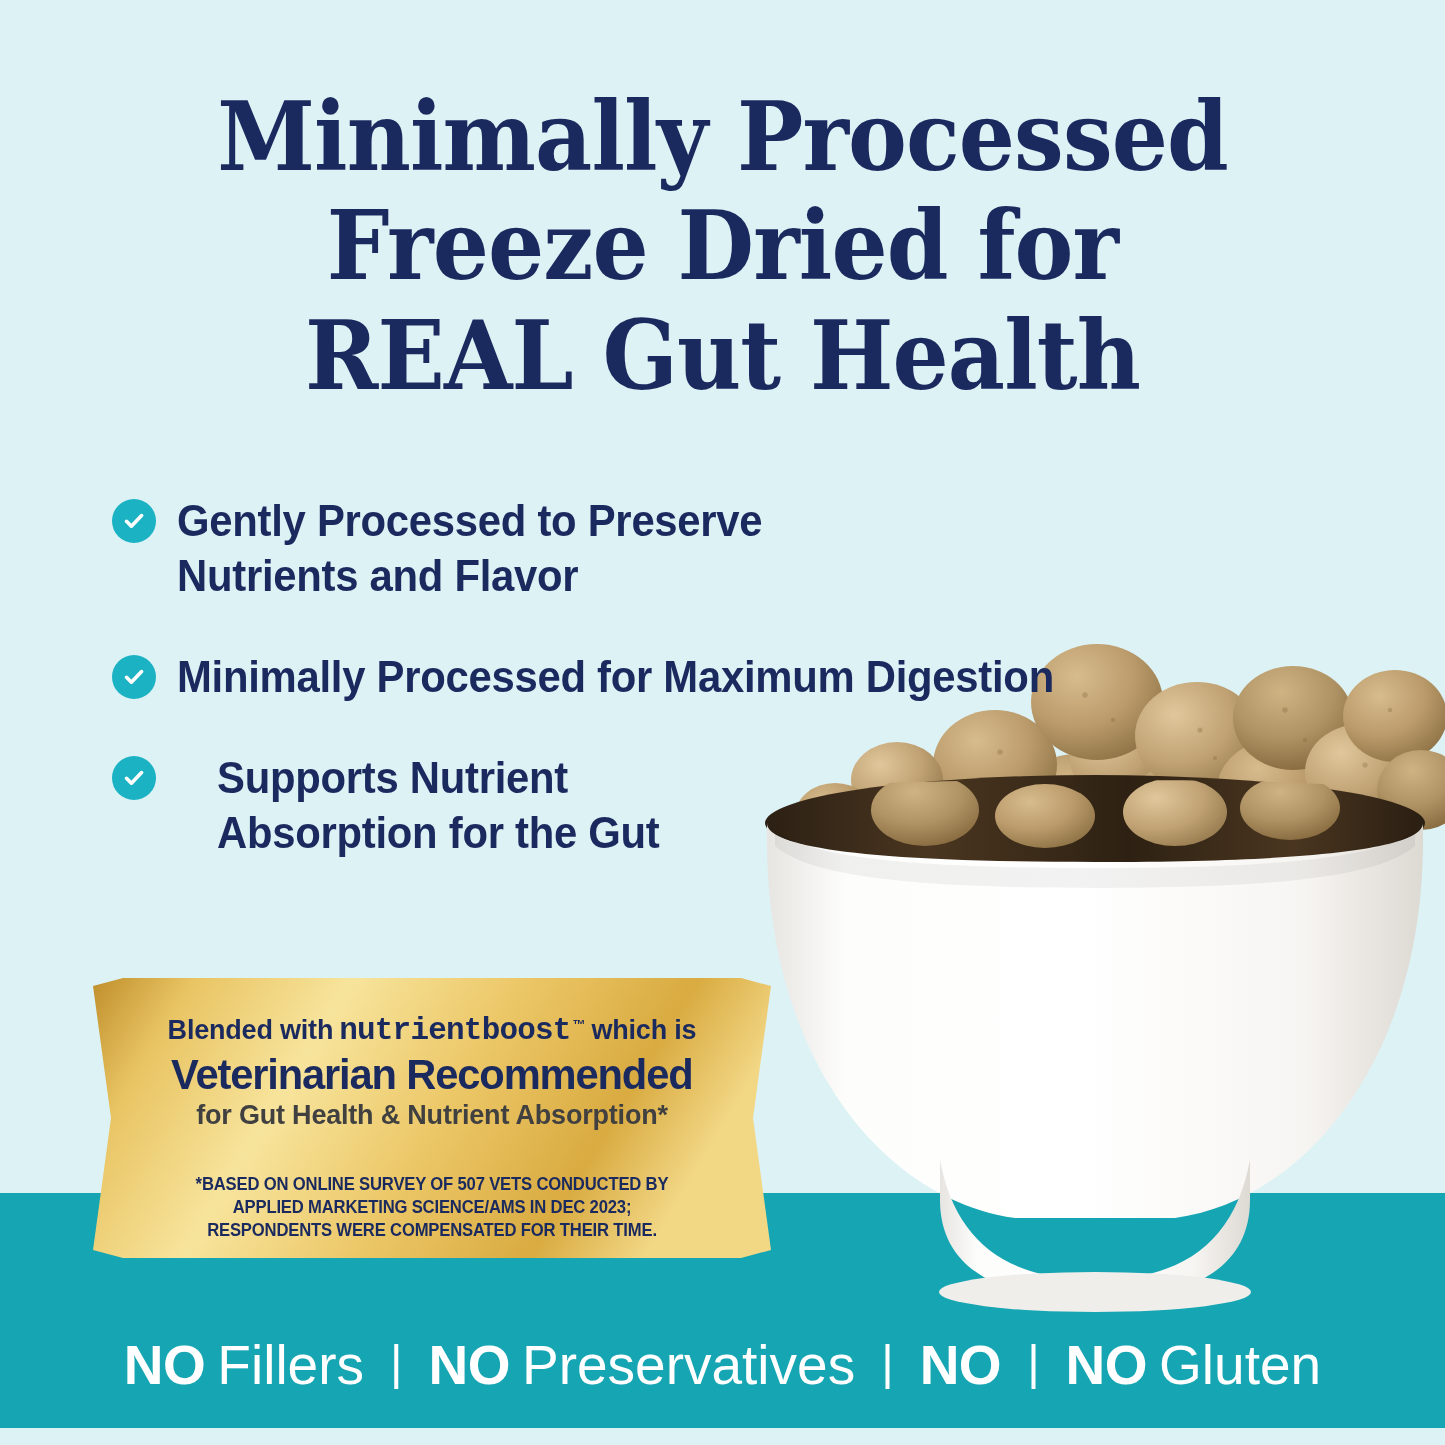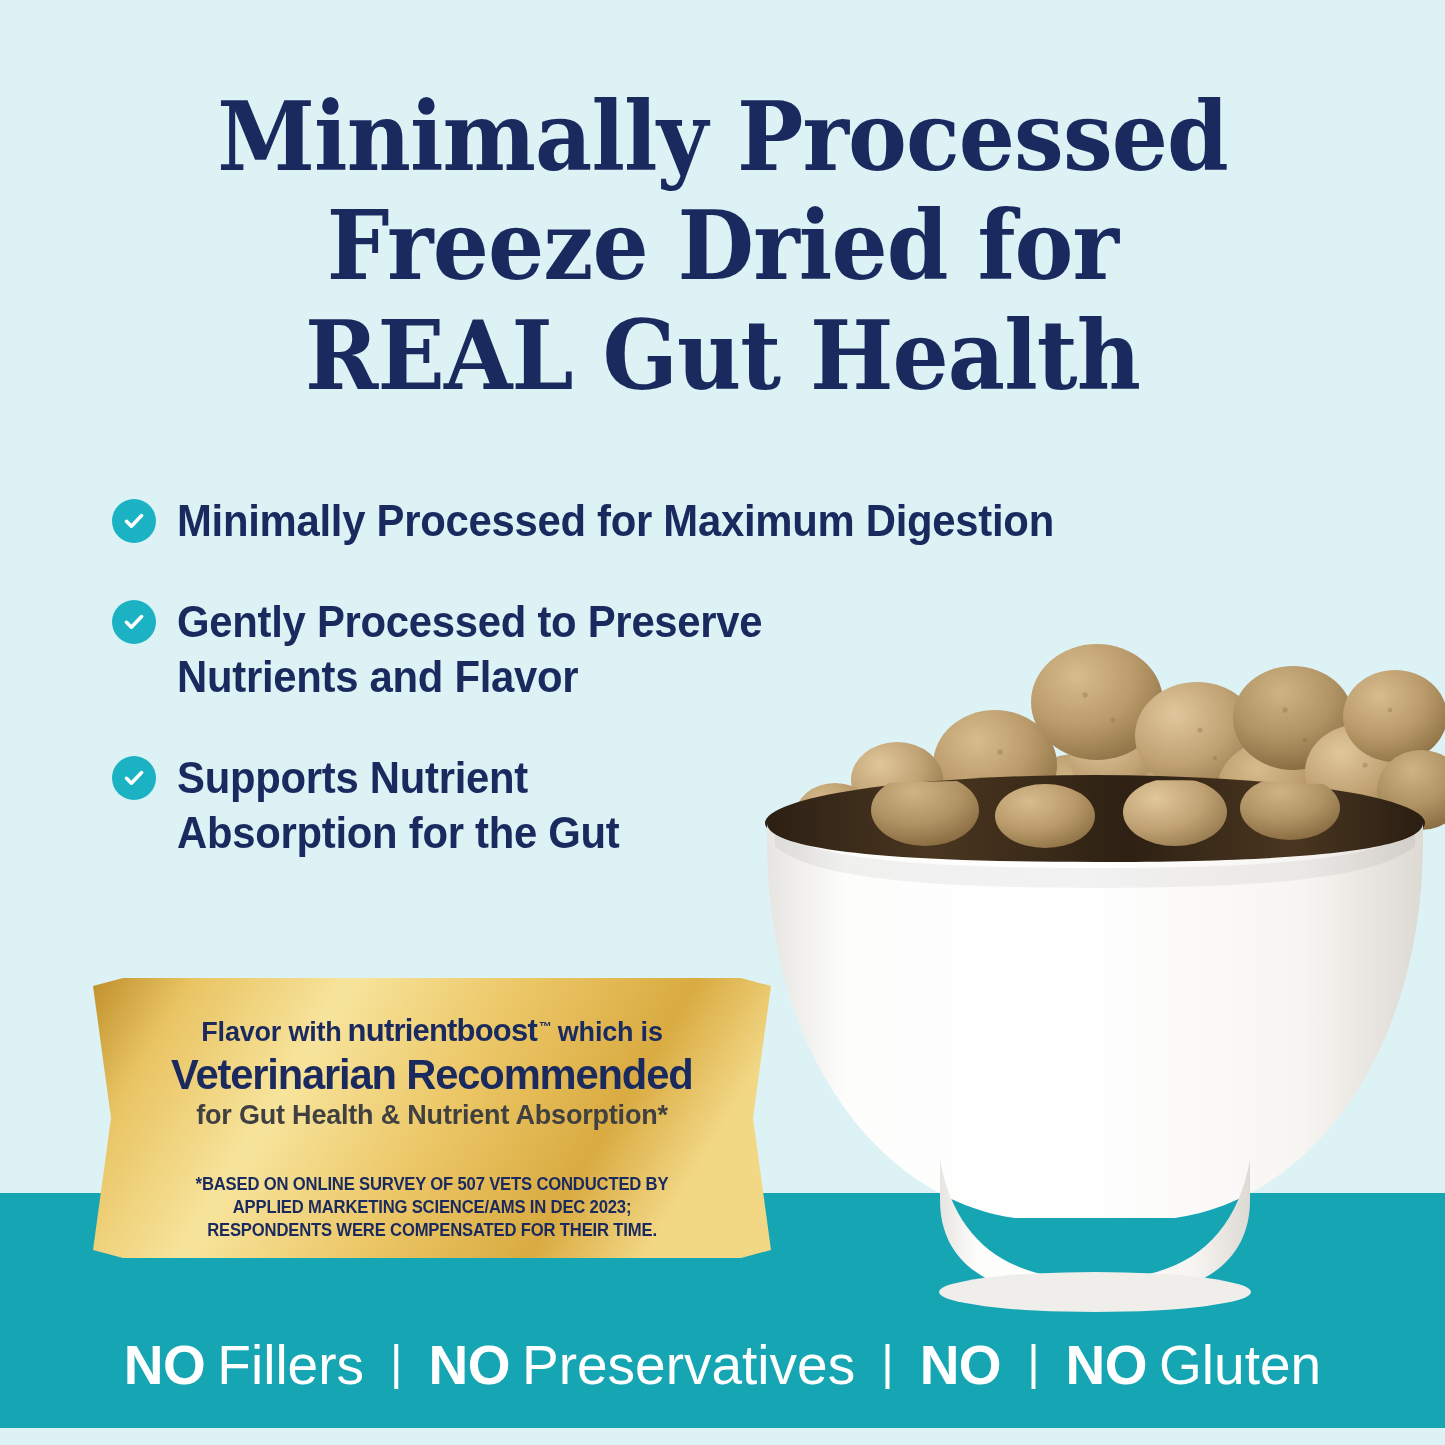--- a/index.html
+++ b/index.html
@@ -47,21 +47,21 @@
   }
   .headline .hl{display:block;}
 
   
   .bullets{
     position:absolute;left:112px;top:494px;width:1090px;z-index:5;
   }
   .bullet{
     display:flex;align-items:flex-start;margin-bottom:46px;
   }
-  .bullet:last-child{margin-bottom:0;}
+  .bullet:last-child{margin-bottom:0;gap:40px;}
   .check{
     flex:0 0 auto;width:44px;height:44px;margin-right:21px;margin-top:5px;
     border-radius:50%;background:#1bb3c4;
     display:flex;align-items:center;justify-content:center;
   }
   .check svg{display:block;}
   .btext{
     color:#1b2a5e;
     font-family:"Liberation Sans Narrow","Liberation Sans", sans-serif;
     font-weight:700;font-size:45px;line-height:1.22;
@@ -79,21 +79,21 @@
     display:flex;flex-direction:column;align-items:center;
     padding-top:36px;
   }
   .rb-l1{
     color:#1b2a5e;font-size:27px;font-weight:700;
     font-family:"Liberation Sans", sans-serif;
     letter-spacing:-0.2px;line-height:1.1;
     display:flex;align-items:baseline;
   }
   .rb-l1 .nb{
-    font-family:Liberation Sans, sans-serif;
+    font-family:Liberation Mono, monospace;
     font-weight:700;font-size:31px;margin:0 2px 0 6px;letter-spacing:-0.8px;
   }
   .rb-l1 .tm{font-size:13px;position:relative;top:-10px;margin-right:6px;}
   .rb-l1 .pre{margin-right:0px;}
   .rb-l2{
     color:#1b2a5e;font-size:43px;font-weight:700;
     font-family:"Liberation Sans", sans-serif;
     letter-spacing:-1.2px;line-height:1.12;margin-top:2px;
     transform:scaleX(0.97);
   }
@@ -128,29 +128,29 @@
     <span class="hl">REAL Gut Health</span>
   </div>
 
   <div class="bullets">
     <div class="bullet">
       <span class="check">
         <svg width="26" height="26" viewBox="0 0 26 26" aria-hidden="true">
           <path d="M5.5 13.3 L10.4 18.2 L20.6 7.6" fill="none" stroke="#ffffff" stroke-width="3.6" stroke-linecap="round" stroke-linejoin="round"></path>
         </svg>
       </span>
-      <span class="btext">Minimally Processed for Maximum Digestion</span>
+      <span class="btext">Gently Processed to Preserve<br>Nutrients and Flavor</span>
     </div>
     <div class="bullet">
       <span class="check">
         <svg width="26" height="26" viewBox="0 0 26 26" aria-hidden="true">
           <path d="M5.5 13.3 L10.4 18.2 L20.6 7.6" fill="none" stroke="#ffffff" stroke-width="3.6" stroke-linecap="round" stroke-linejoin="round"></path>
         </svg>
       </span>
-      <span class="btext">Gently Processed to Preserve<br>Nutrients and Flavor</span>
+      <span class="btext">Minimally Processed for Maximum Digestion</span>
     </div>
     <div class="bullet">
       <span class="check">
         <svg width="26" height="26" viewBox="0 0 26 26" aria-hidden="true">
           <path d="M5.5 13.3 L10.4 18.2 L20.6 7.6" fill="none" stroke="#ffffff" stroke-width="3.6" stroke-linecap="round" stroke-linejoin="round"></path>
         </svg>
       </span>
       <span class="btext">Supports Nutrient<br>Absorption for the Gut</span>
     </div>
   </div>
@@ -272,21 +272,21 @@
           <stop offset="84%" stop-color="#d9ab41"></stop>
           <stop offset="100%" stop-color="#f2d785"></stop>
         </linearGradient>
       </defs>
       <path d="M0,8 L30,0 L648,0 L678,8
                L660,140 L678,272 L648,280 L30,280 L0,272
                L18,140 Z" fill="url(#goldMain)"></path>
     </svg>
     <div class="ribbon-content">
       <div class="rb-l1">
-        <span class="pre">Flavor with</span>
+        <span class="pre">Blended with</span>
         <span class="nb">nutrientboost</span>
         <span class="tm">™</span>
         <span>which is</span>
       </div>
       <div class="rb-l2">Veterinarian Recommended</div>
       <div class="rb-l3">for Gut Health &amp; Nutrient Absorption*</div>
       <div class="rb-note">*BASED ON ONLINE SURVEY OF 507 VETS CONDUCTED BY APPLIED MARKETING SCIENCE/AMS IN DEC 2023; RESPONDENTS WERE COMPENSATED FOR THEIR TIME.</div>
     </div>
   </div>
 

